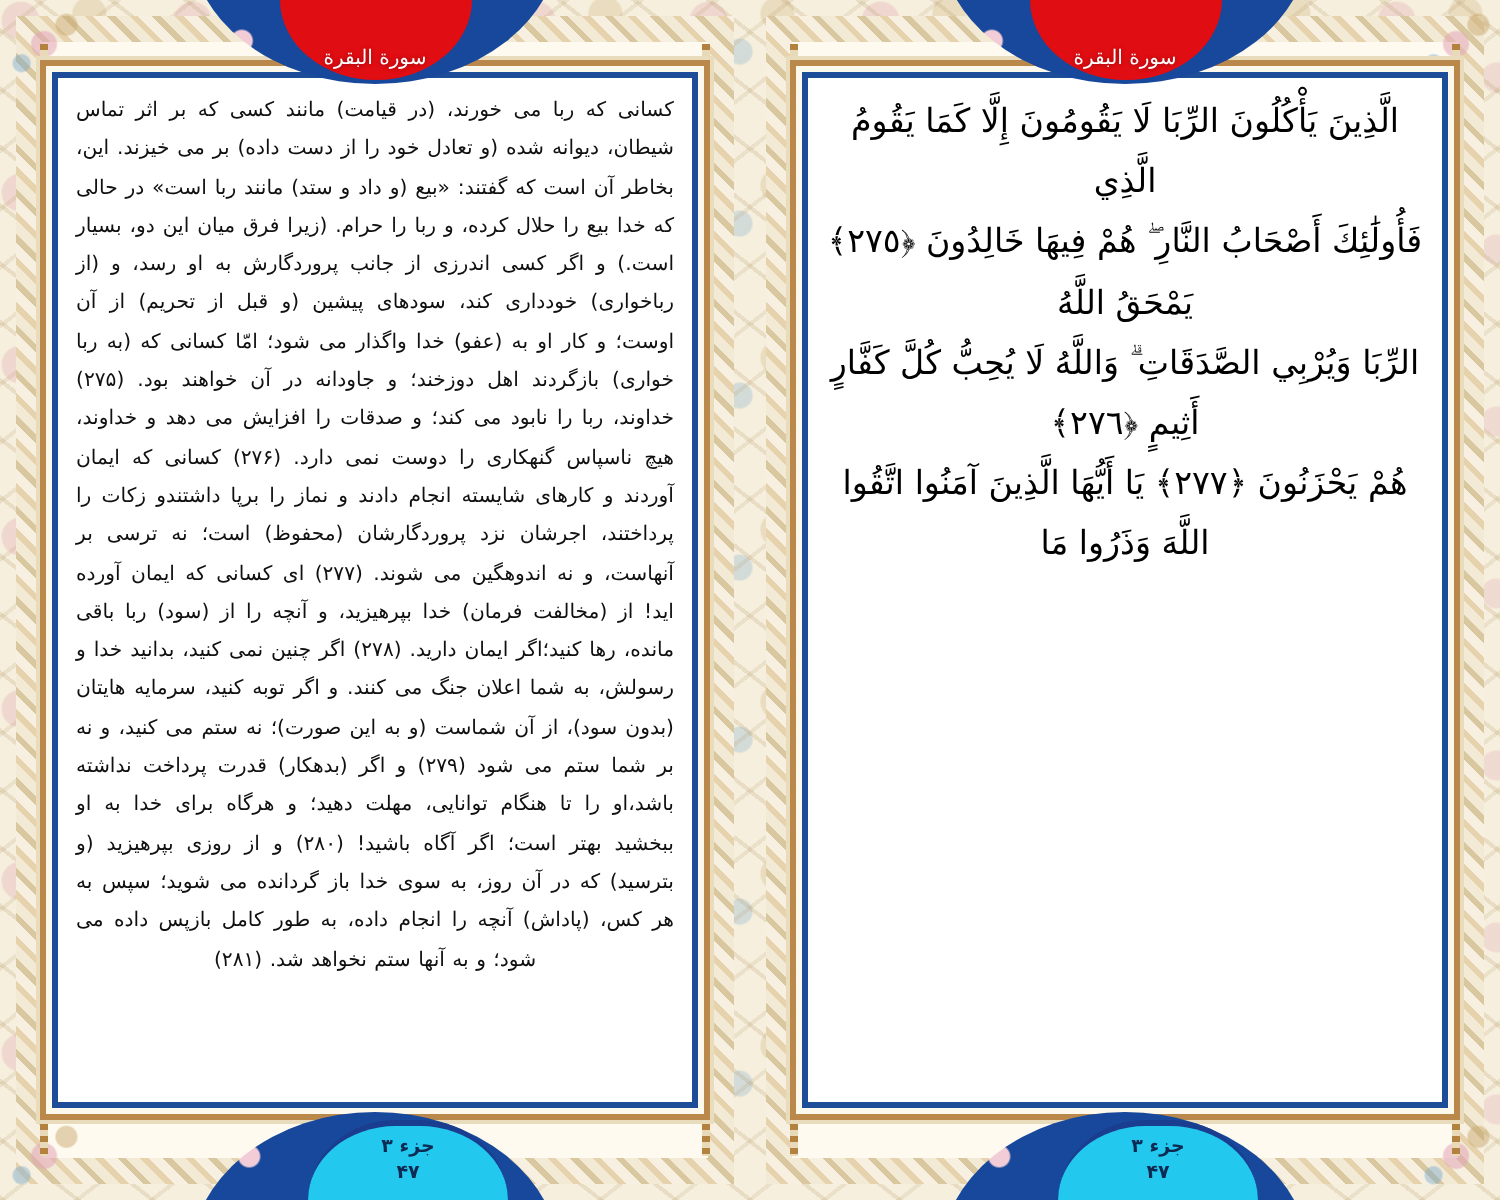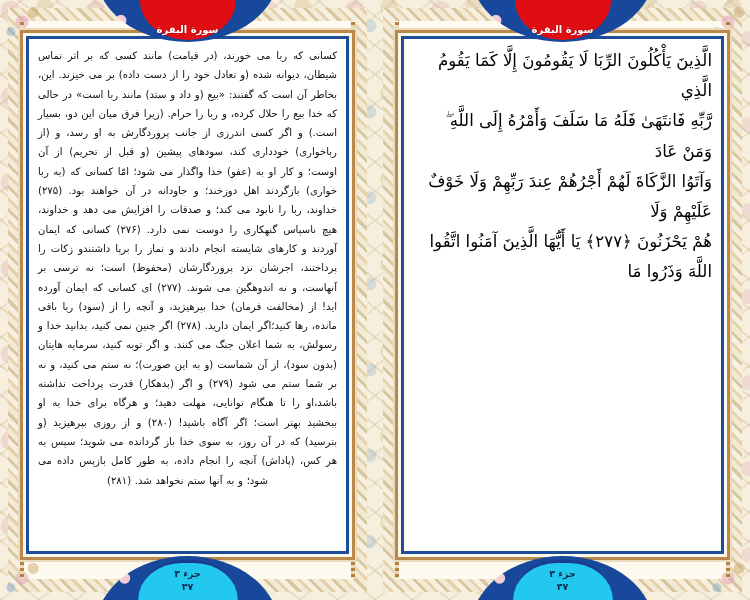--- a/index.html
+++ b/index.html
@@ -77,21 +77,21 @@
     direction:rtl;text-align:justify;
     font-family:"DejaVu Sans","Liberation Sans",sans-serif;
     font-size:10.1px;line-height:19.3px;
     color:#101010;
     word-spacing:.5px;
     text-align-last:center;
   }
 
   
   .arabic{
-    direction:rtl;text-align:right;
+    direction:rtl;text-align:center;
     font-family:"DejaVu Sans","Liberation Serif",serif;
     font-size:16.6px;line-height:30.2px;
     color:#000;
     letter-spacing:.1px;
   }
 
   
   .header-zone{
     position:absolute;top:0;left:0;width:375px;height:42px;
     overflow:hidden;
@@ -107,29 +107,29 @@
     border-radius:0 0 50% 50%/0 0 100% 100%;
   }
   .hdr-medallion{
     position:absolute;left:50%;transform:translateX(-50%);
     top:-32px;width:96px;height:72px;
     background:#e00d12;
     border-radius:0 0 48px 48px/0 0 40px 40px;
     display:flex;align-items:flex-end;justify-content:center;
   }
   .hdr-title{
-    color:#ffffff;font-size:10px;font-weight:bold;
+    color:#ffffff;font-size:10px;font-weight:normal;
     font-family:"DejaVu Sans","Liberation Sans",sans-serif;
     padding-bottom:5px;direction:rtl;white-space:nowrap;
     text-shadow:0 0 2px rgba(0,0,0,.35);
   }
 
   
   .footer-zone{
-    position:absolute;bottom:0;left:0;width:375px;height:60px;overflow:hidden;
+    position:absolute;bottom:0;left:0;width:375px;height:60px;overflow:hidden;padding-left:33px;
   }
   .ftr-band{
     position:absolute;left:95px;width:185px;bottom:-30px;height:74px;
     background:
       radial-gradient(circle at 16% 30%, #f2cdd8 0 5px, transparent 6px),
       radial-gradient(circle at 42% 70%, #cfe3f2 0 4px, transparent 5px),
       radial-gradient(circle at 66% 28%, #f2cdd8 0 5px, transparent 6px),
       radial-gradient(circle at 90% 66%, #e3cfa3 0 4px, transparent 5px),
       #17489b;
     border-radius:50% 50% 0 0/100% 100% 0 0;
@@ -201,22 +201,22 @@
     <div class="ornament-frame"></div>
     <div class="corner c-tr"></div>
     <div class="corner c-br"></div>
     <div class="rope v" style="left:20px;"></div>
     <div class="rope v" style="right:20px;"></div>
 
     <div class="text-frame">
       <div class="text-inner">
         <div class="arabic">
           <div>الَّذِينَ يَأْكُلُونَ الرِّبَا لَا يَقُومُونَ إِلَّا كَمَا يَقُومُ الَّذِي</div>
-          <div>رَّبِّهِ فَانتَهَىٰ فَلَهُ مَا سَلَفَ وَأَمْرُهُ إِلَى اللَّهِ ۖ وَمَنْ عَادَ</div>
-          <div>وَآتَوُا الزَّكَاةَ لَهُمْ أَجْرُهُمْ عِندَ رَبِّهِمْ وَلَا خَوْفٌ عَلَيْهِمْ وَلَا</div>
+          <div>فَأُولَٰئِكَ أَصْحَابُ النَّارِ ۖ هُمْ فِيهَا خَالِدُونَ ﴿٢٧٥﴾ يَمْحَقُ اللَّهُ</div>
+          <div>الرِّبَا وَيُرْبِي الصَّدَقَاتِ ۗ وَاللَّهُ لَا يُحِبُّ كُلَّ كَفَّارٍ أَثِيمٍ ﴿٢٧٦﴾</div>
           <div>هُمْ يَحْزَنُونَ ﴿٢٧٧﴾ يَا أَيُّهَا الَّذِينَ آمَنُوا اتَّقُوا اللَّهَ وَذَرُوا مَا</div>
 
         </div>
       </div>
     </div>
 
     <div class="header-zone">
       <div class="hdr-band"></div>
       <div class="hdr-medallion">
         <span class="hdr-title">سورة البقرة</span>

